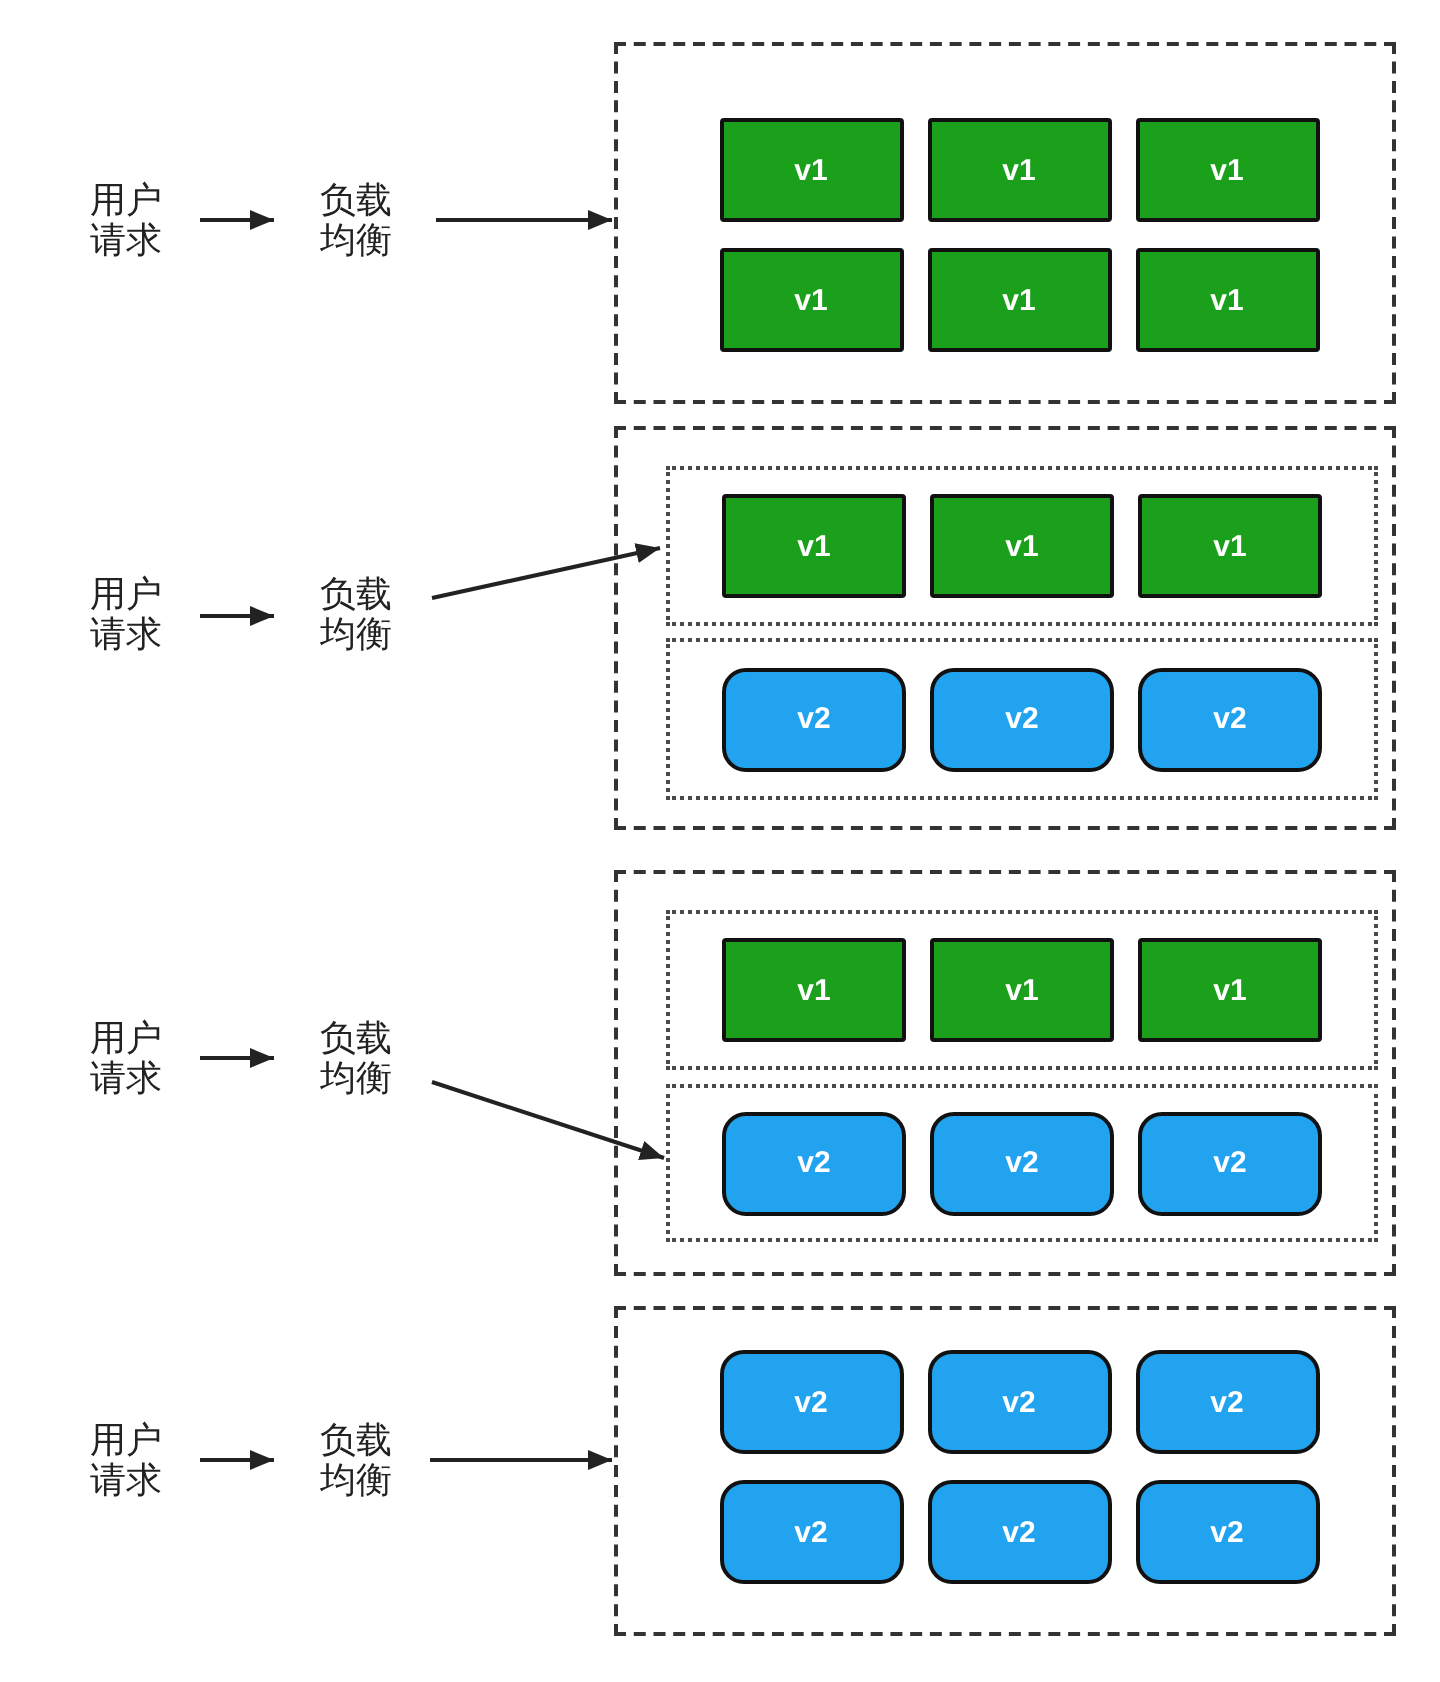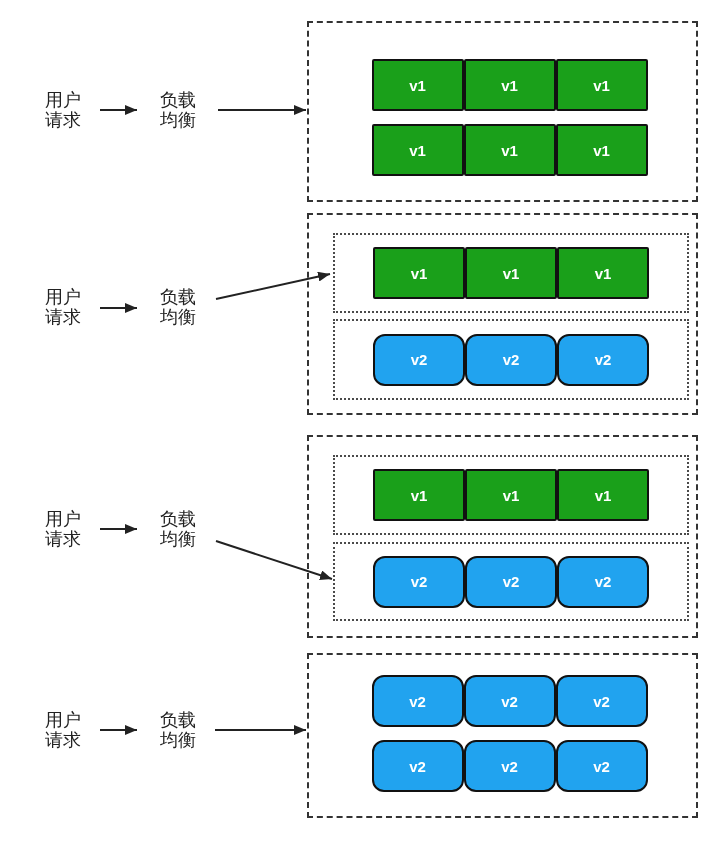--- a/index.html
+++ b/index.html
@@ -38,21 +38,21 @@
     border:2px dotted #4a4a4a;
     box-sizing:border-box;
     display:flex;align-items:center;justify-content:center;
   }
   .grid{
     display:flex;flex-direction:column;
     margin-left:14px;
   }
   .grid.s1{padding-top:36px;row-gap:13px;}
   .grid.s4{padding-top:20px;row-gap:13px;}
-  .row{display:flex;justify-content:center;}
+  .row{display:flex;column-gap:12px;justify-content:center;}
   .server{
     width:92px;height:52px;
     box-sizing:border-box;
     border:2px solid #111111;
     border-radius:2px;
     display:flex;align-items:center;justify-content:center;
     color:#ffffff;
     font-size:15px;font-weight:700;
   }
   .server.v1{background:var(--v1);}

